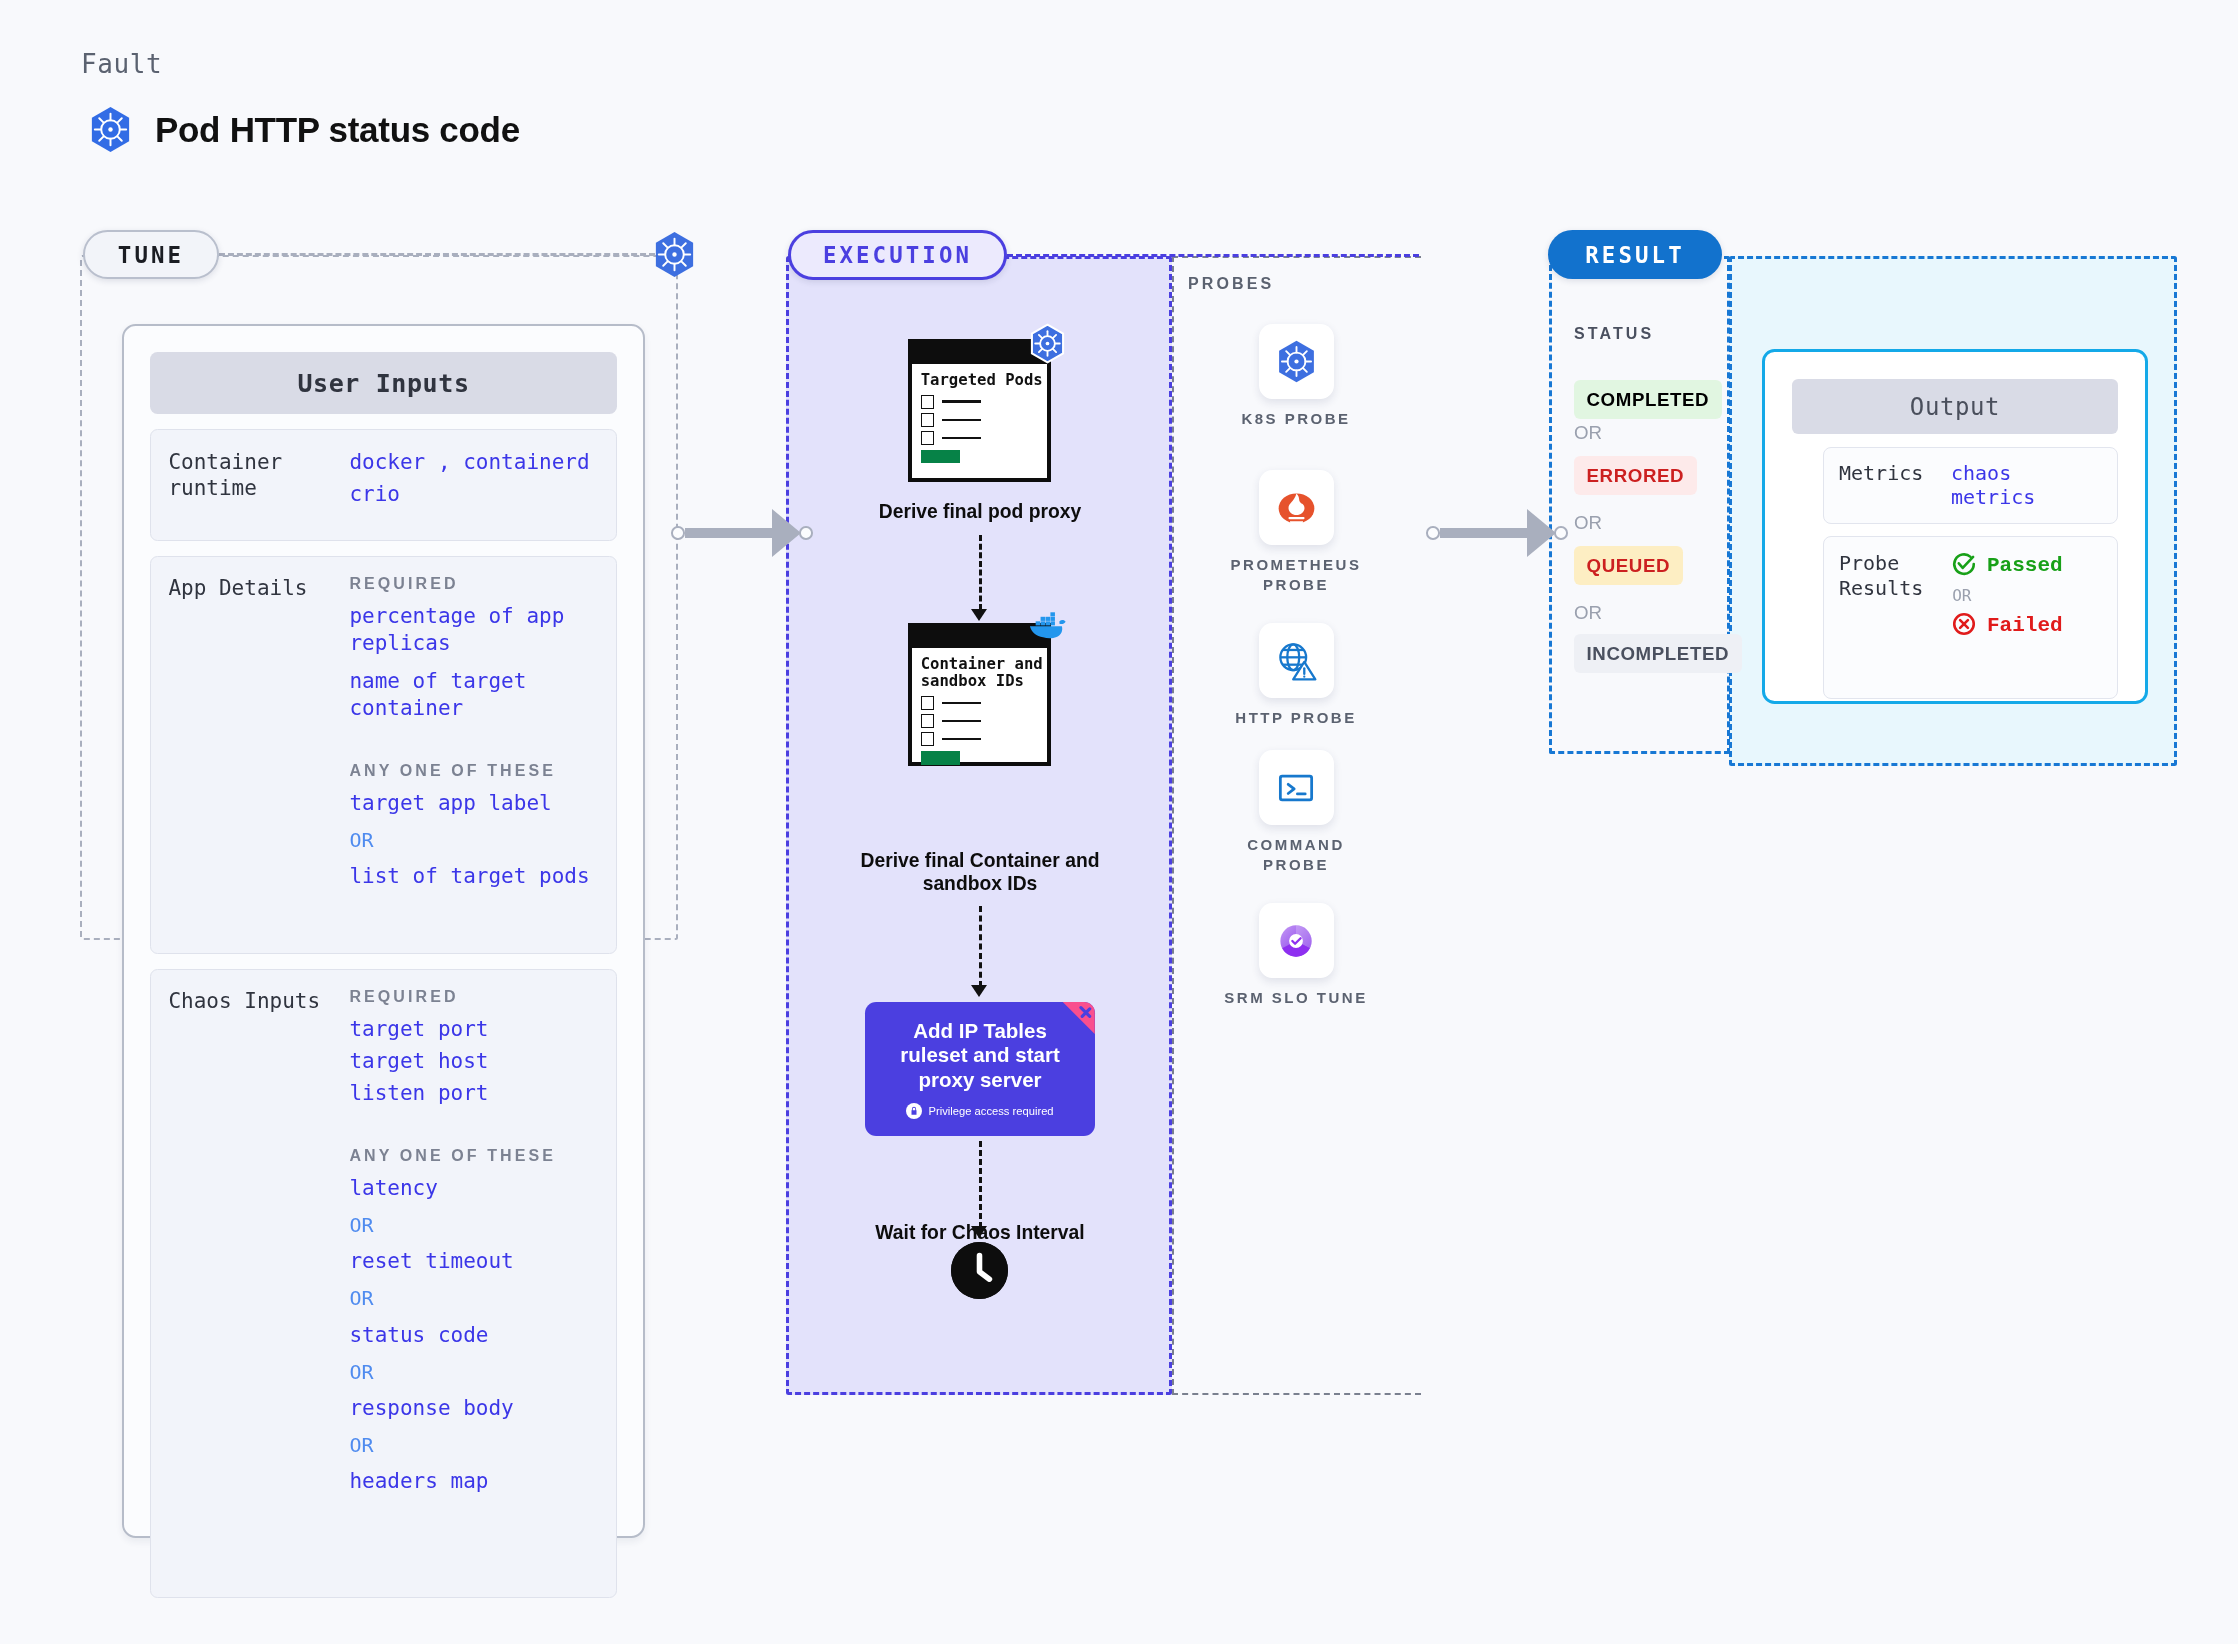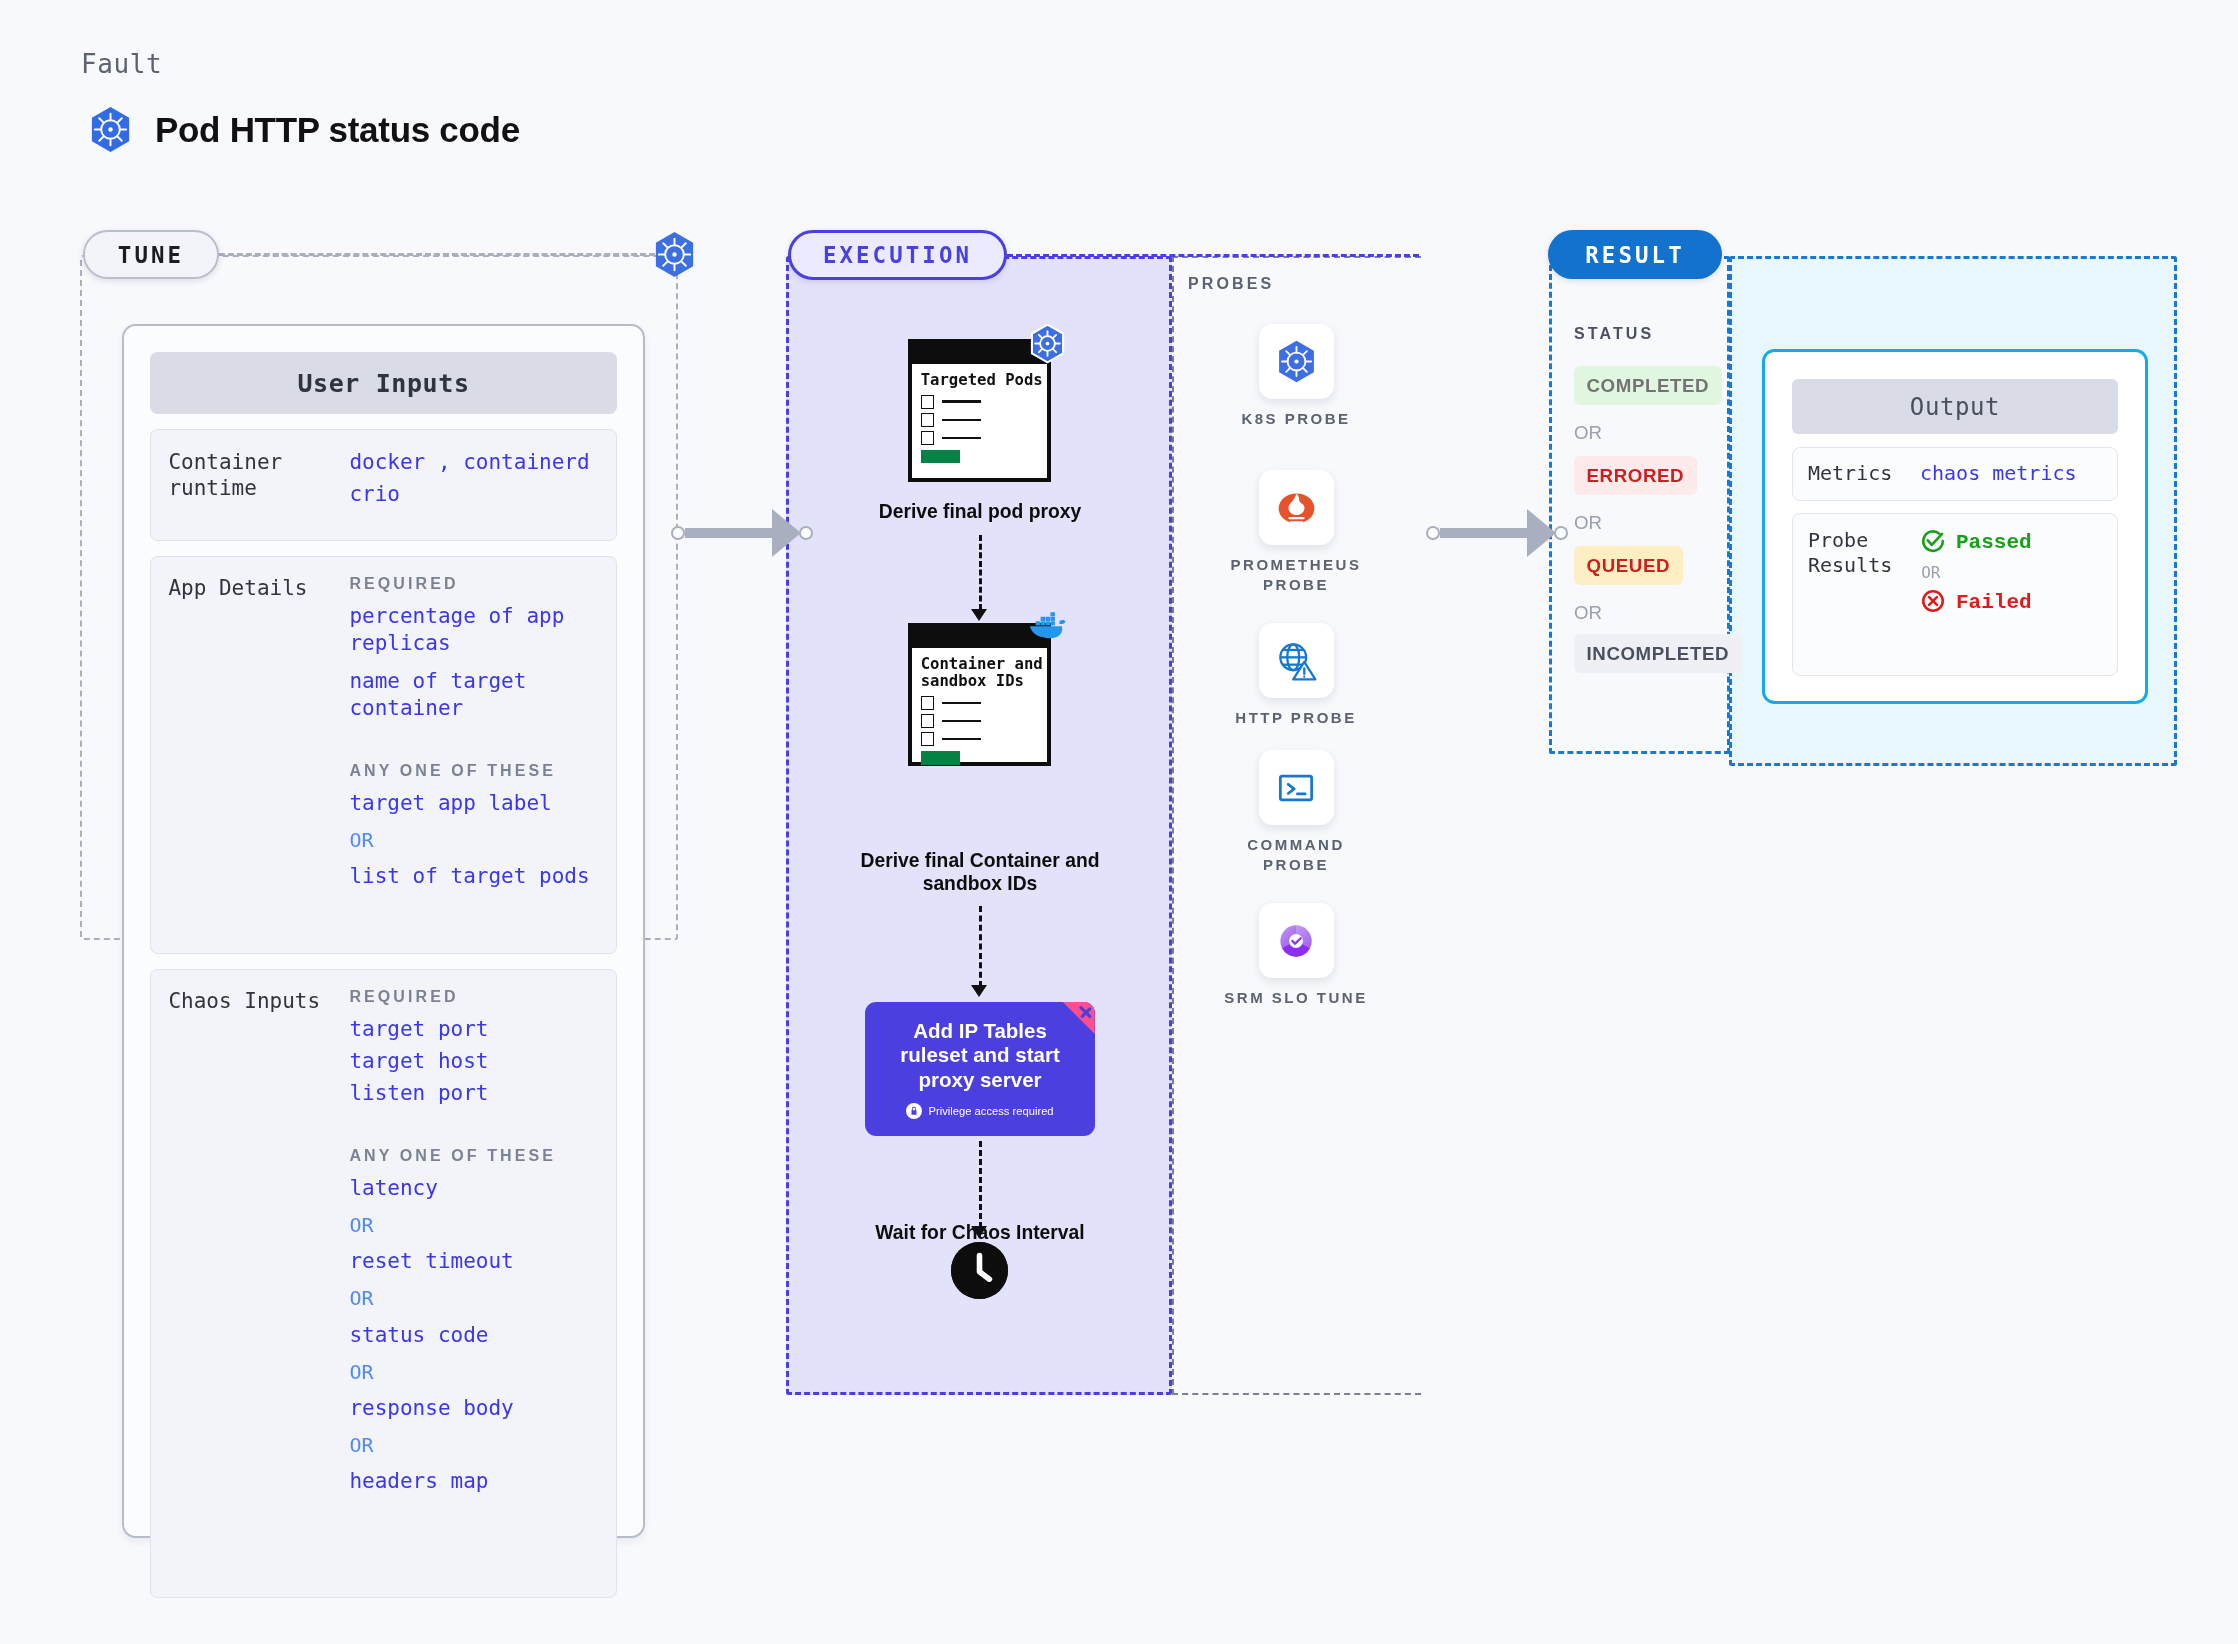--- a/index.html
+++ b/index.html
@@ -215,21 +215,21 @@
     padding:27px;
   }
   #output-head{
     height:55px;background:#d9dbe6;border-radius:6.2px;
     display:flex;align-items:center;justify-content:center;
     font-family:"DejaVu Sans Mono","Liberation Mono",monospace;
     font-size:24px;color:#4a4f5c;letter-spacing:0.6px;
   }
   .out-box{
     margin-top:12.5px;background:#fbfcfe;border:1.2px solid #e2e5ee;border-radius:8px;
-    box-sizing:border-box;padding:13.7px 15px;display:flex;
+    box-sizing:border-box;padding:13.7px 15px;display:flex;margin-left:31px;
   }
   .out-key{
     width:112px;flex:none;
     font-family:"DejaVu Sans Mono","Liberation Mono",monospace;
     font-size:20px;color:#30343f;line-height:1.25;
   }
   .out-val{
     font-family:"DejaVu Sans Mono","Liberation Mono",monospace;
     font-size:20px;color:#3b36e8;
   }
@@ -540,21 +540,21 @@
   <div class="bar" style="width:88px"></div>
   <div class="head"></div>
   <div class="dot" style="margin-left:-1.2px"></div>
 </div>
 
 <div id="result-outer"></div>
 <div class="panel" id="result-panel"></div>
 <div class="pill" id="result-pill">RESULT</div>
 <div id="status-label">STATUS</div>
 
-<div class="badge" style="top:366px;background:#e1f6e1;color:#737373;">COMPLETED</div>
+<div class="badge" style="top:380px;background:#e1f6e1;color:#000000;">COMPLETED</div>
 <div class="status-or" style="top:422px;">OR</div>
 <div class="badge" style="top:456px;background:#fdeaea;color:#cc2020;">ERRORED</div>
 <div class="status-or" style="top:512px;">OR</div>
 <div class="badge" style="top:546px;background:#fdeec3;color:#cc2020;">QUEUED</div>
 <div class="status-or" style="top:602px;">OR</div>
 <div class="badge" style="top:634px;background:#eef0f5;color:#4a505f;">INCOMPLETED</div>
 
 <div id="output-card">
   <div id="output-head">Output</div>
 

